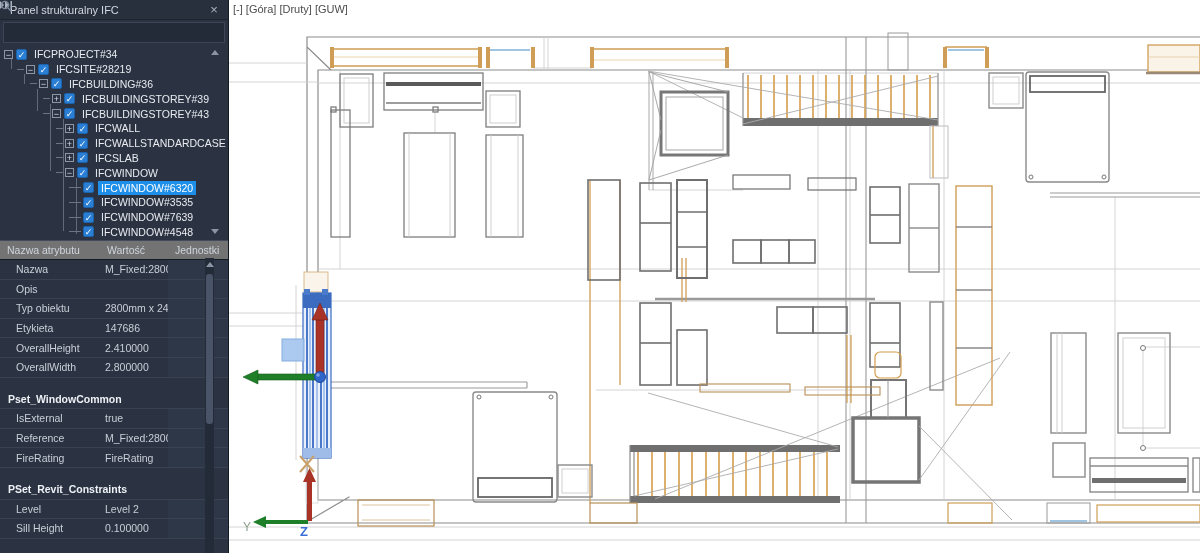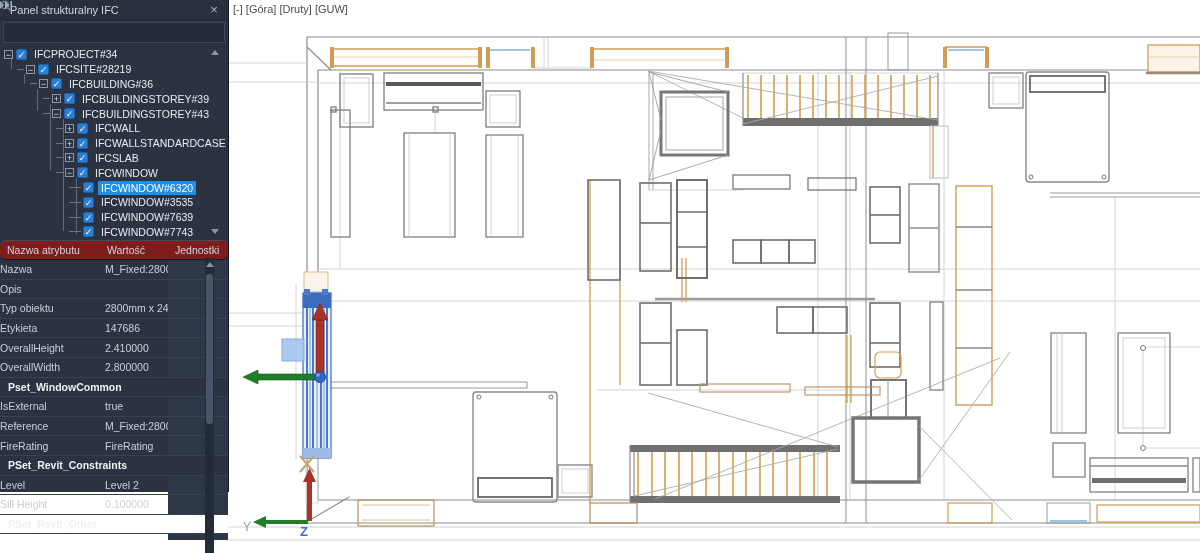--- a/index.html
+++ b/index.html
@@ -1,18 +1,18 @@
 <!DOCTYPE html>
 <html><head>
 <meta charset="utf-8">
 <style>
   html,body{margin:0;padding:0;width:1200px;height:553px;overflow:hidden;background:#fff;
     font-family:"Liberation Sans",sans-serif;}
   
-  #panel{position:absolute;left:0;top:0;width:228px;height:492px;background:#2b3342;
+  #panel{position:absolute;left:0;top:0;width:228px;height:553px;background:#2b3342;
     color:#c6ccd6;z-index:5;border-right:1px solid #141a24;}
   #titlebar{height:19px;display:flex;align-items:center;padding:0 6px 0 10px;
     background:#28303d;border-bottom:1px solid #1d2430;font-size:11px;color:#d2d8e0;}
   #titlebar .title{flex:1;white-space:nowrap;overflow:hidden;}
   .tb-icon{display:flex;align-items:center;justify-content:center;width:16px;height:16px;
     color:#aab3c0;cursor:default;}
   #close-x{font-size:13px;line-height:13px;}
   #searchbox{margin:2px 3px;height:19px;background:#242b38;border:1px solid #3c4656;
     display:flex;align-items:center;justify-content:flex-end;padding-right:5px;}
   #searchbox input{flex:1;background:transparent;border:none;outline:none;color:#d2d8e0;
@@ -28,31 +28,31 @@
     color:#fff;font-size:9px;line-height:10px;text-align:center;margin-right:4px;box-sizing:border-box;}
   .tlabel{padding:1px 3px;}
   .trow.sel .tlabel{background:#1e8fe8;color:#fff;}
   .guide{position:absolute;width:1px;background:#6b7485;opacity:.85;}
   .scroll-arrow{position:absolute;right:9px;width:0;height:0;border-left:4px solid transparent;
     border-right:4px solid transparent;}
   .arrow-up{border-bottom:5px solid #8b95a6;}
   .arrow-down{border-top:5px solid #8b95a6;}
   
   #props-header{display:grid;grid-template-columns:100px 68px 1fr;height:18px;
-    background:#7f1d1d;border-top:1px solid #434c5c;border-bottom:1px solid #141a24;
-    font-size:10.5px;color:#ced4dd;align-items:center;border-radius:6px;}
+    background:#737373;border-top:1px solid #434c5c;border-bottom:1px solid #141a24;
+    font-size:10.5px;color:#ced4dd;align-items:center;}
   #props-header .hc{padding-left:7px;}
   #props-rows{height:280px;overflow:hidden;}
   .prow{display:grid;grid-template-columns:100px 68px 1fr;height:18.6px;
     border-bottom:1px solid #39424f;font-size:10.5px;align-items:center;color:#c9cfd8;}
-  .prow .c-name{padding-left:0;overflow:hidden;white-space:nowrap;}
+  .prow .c-name{padding-left:16px;overflow:hidden;white-space:nowrap;}
   .prow .c-val{padding-left:5px;overflow:hidden;white-space:nowrap;}
   .prow .c-unit{height:100%;background:#2e3747;}
   .psection{display:flex;align-items:center;height:18.6px;border-bottom:1px solid #39424f;
-    font-size:10.5px;font-weight:bold;color:#eef2f7;padding-left:8px;}
+    font-size:10.5px;font-weight:bold;color:#eef2f7;padding-left:8px;margin-top:12px;}
   #props-scrollbar{position:absolute;left:205px;top:258px;width:9px;height:295px;background:#232b38;}
   #props-scrollbar .thumb{position:absolute;left:1px;top:16px;width:7px;height:150px;
     background:#4a5468;border-radius:3px;}
   #props-scrollbar .arrow-up{right:0.5px;top:4px;}
   
   #viewport-caption{position:absolute;left:233px;top:3px;z-index:3;font-size:11px;color:#4c4c4c;text-align:center;}
   svg{position:absolute;left:0;top:0;z-index:1;}
   text{font-family:"Liberation Sans",sans-serif;}
 </style>
 </head>
@@ -338,21 +338,21 @@
         <span class="tlabel">IFCWINDOW#3535</span>
       </div>
       <div class="trow" style="padding-left: 69px;">
         <span class="dash" style="width: 12px;"></span>
         <span class="cbx">✓</span>
         <span class="tlabel">IFCWINDOW#7639</span>
       </div>
       <div class="trow" style="padding-left: 69px;">
         <span class="dash" style="width: 12px;"></span>
         <span class="cbx">✓</span>
-        <span class="tlabel">IFCWINDOW#7743</span>
+        <span class="tlabel">IFCWINDOW#4548</span>
       </div>
       <div class="guide" style="left:11px;top:14px;height:10px;"></div>
     <div class="guide" style="left:24px;top:29px;height:10px;"></div>
     <div class="guide" style="left:37px;top:44px;height:22px;"></div>
     <div class="guide" style="left:50px;top:59px;height:67px;"></div>
     <div class="guide" style="left:63px;top:74px;height:112px;"></div>
     <div class="guide" style="left:76px;top:133px;height:56px;"></div>
     <div class="scroll-arrow arrow-up" style="top:5px;"></div>
     <div class="scroll-arrow arrow-down" style="top:184px;"></div>
   </div>

